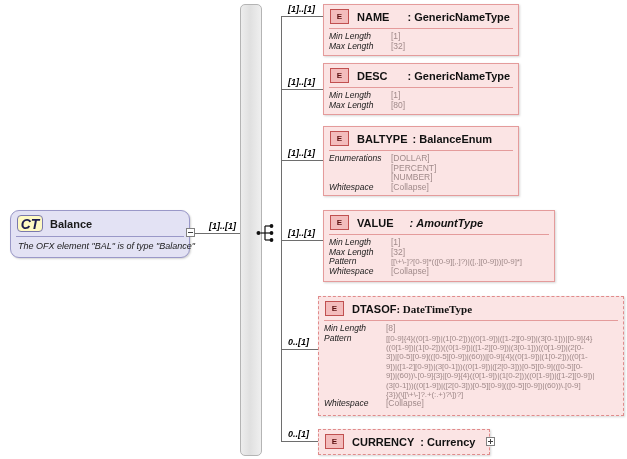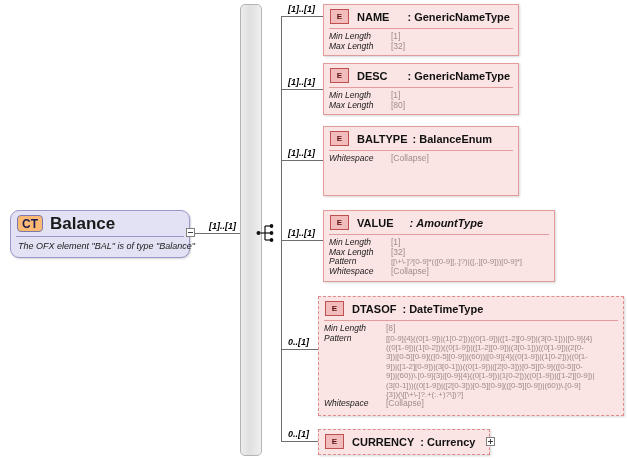--- a/index.html
+++ b/index.html
@@ -28,29 +28,30 @@
   .ct-head {
     height: 25px;
     display: flex; align-items: center;
     padding-left: 6px;
     box-sizing: border-box;
   }
   .ct-badge {
     width: 24px; height: 15px;
     border: 1px solid #7a78ad;
     border-radius: 4px;
-    background: #fdba74;
-    font-size: 12px; font-weight: bold;
+    background: #fef9c3;
+    font-size: 14px; font-weight: bold;
     color: #1b1b4d;
     display: flex; align-items: center; justify-content: center;
     letter-spacing: 0px;
+    font-style: italic;
   }
   .ct-title {
     margin-left: 7px;
-    font-size: 17px; font-weight: bold;
+    font-size: 11px; font-weight: bold;
     color: #1a1a1a;
   }
   .ct-sep {
     height: 1px; background: #9a98c8;
     margin: 0 5px;
   }
   .ct-desc {
     font-size: 9px; font-style: italic;
     color: #1a1a1a;
     padding: 4px 0 0 7px;
@@ -254,20 +255,28 @@
   <div class="card" style="left:288px; top:148px;">[1]..[1]</div>
   <div class="el" style="left:323px; top:126px; width:196px; height:70px;">
     <div class="el-head">
       <div class="el-badge">E</div>
       <div class="el-name">BALTYPE</div>
       <div class="el-type" style="margin-left:5px;"><span>:</span>&nbsp;<span>BalanceEnum</span></div>
     </div>
     <div class="el-sep"></div>
     <div class="facets">
       <div class="facet-row">
+        <div class="facet-key">Enumerations</div>
+        <div class="facet-val stack">
+          <div>[DOLLAR]</div>
+          <div>[PERCENT]</div>
+          <div>[NUMBER]</div>
+        </div>
+      </div>
+      <div class="facet-row">
         <div class="facet-key">Whitespace</div>
         <div class="facet-val">[Collapse]</div>
       </div>
     </div>
   </div>
 
   <div class="hline" style="left:281px; top:240px; width:42px;"></div>
   <div class="card" style="left:288px; top:228px;">[1]..[1]</div>
   <div class="el" style="left:323px; top:210px; width:232px; height:72px;">
     <div class="el-head">
@@ -295,21 +304,21 @@
       </div>
     </div>
   </div>
 
   <div class="hline" style="left:281px; top:349px; width:37px;"></div>
   <div class="card" style="left:288px; top:337px;">0..[1]</div>
   <div class="el optional" style="left:318px; top:296px; width:306px; height:120px;">
     <div class="el-head">
       <div class="el-badge">E</div>
       <div class="el-name">DTASOF</div>
-      <div class="el-type" style="margin-left:6px;"><span>:</span>&nbsp;<span>DateTimeType</span></div>
+      <div class="el-type" style="margin-left:0;font-family:Liberation Serif, serif;"><span>:</span>&nbsp;<span>DateTimeType</span></div>
     </div>
     <div class="el-sep"></div>
     <div class="facets">
       <div class="facet-row">
         <div class="facet-key">Min Length</div>
         <div class="facet-val">[8]</div>
       </div>
       <div class="facet-row">
         <div class="facet-key">Pattern</div>
         <div class="facet-val pattern stack">

